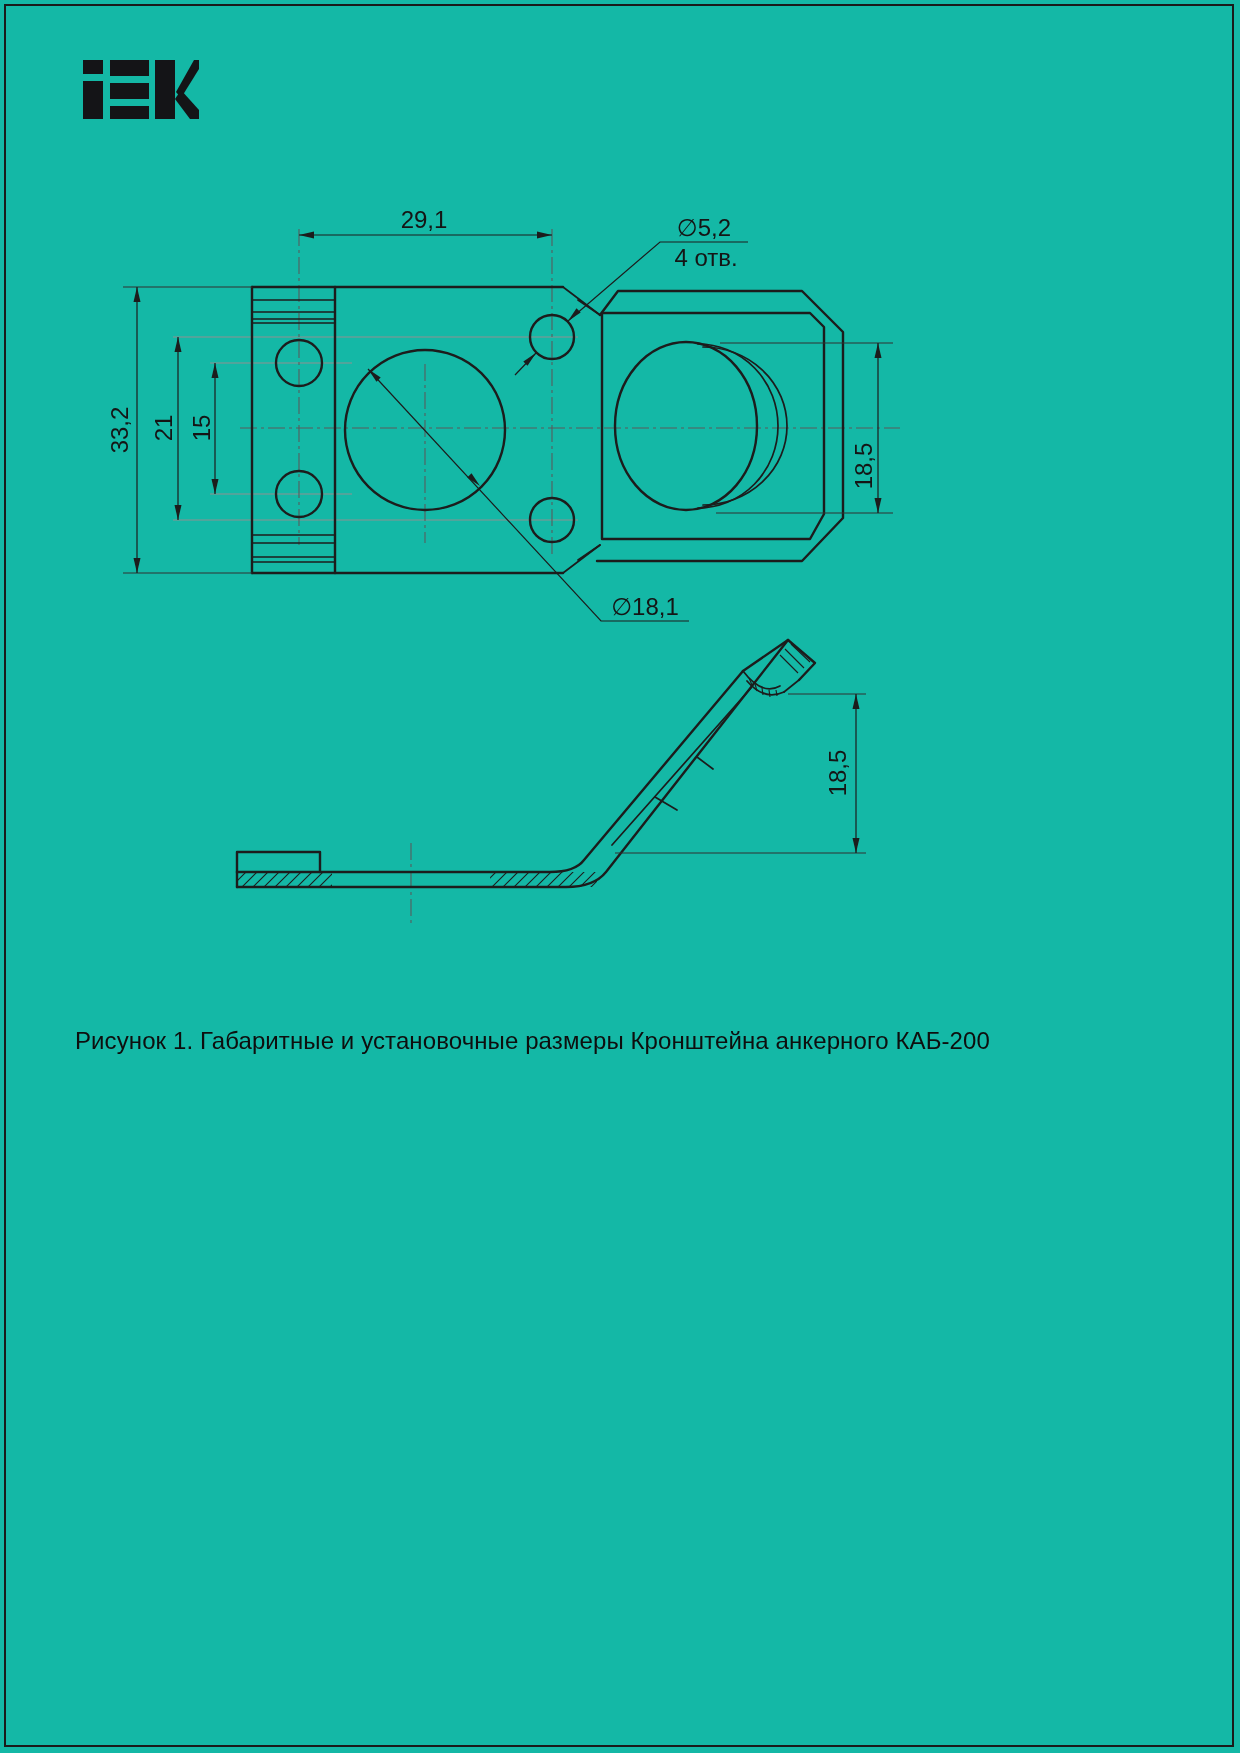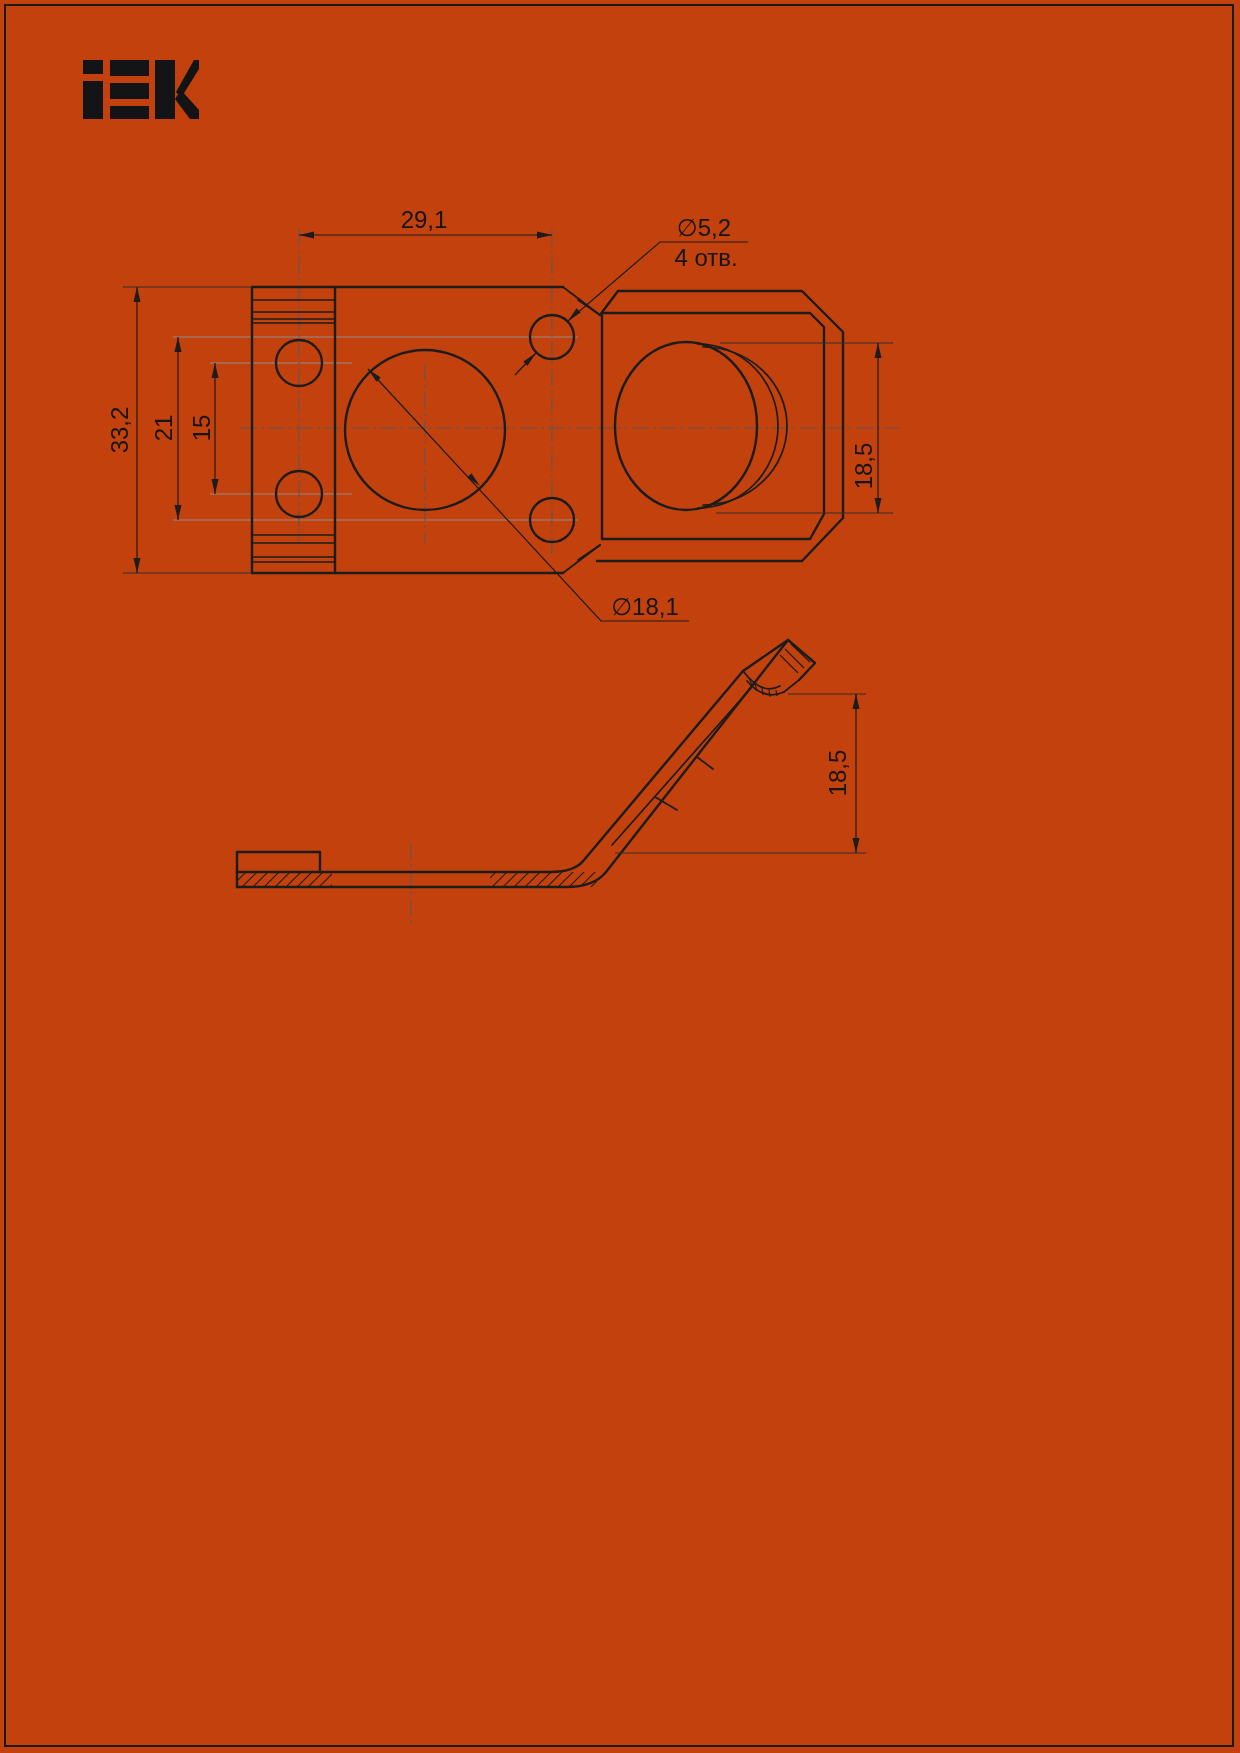--- a/index.html
+++ b/index.html
@@ -1,19 +1,19 @@
 <!DOCTYPE html>
 <html><head>
 <meta charset="utf-8">
 <style>
   html,body{margin:0;padding:0;background:#e8e8e8;}
   .page{
     position:relative;
     width:1240px;height:1753px;
-    background:#c2410c;
+    background:#14b8a6;
     font-family:"Liberation Sans", sans-serif;
     overflow:hidden;
   }
   .frame{
     position:absolute;left:4px;top:4px;
     width:1230px;height:1743px;
     border:2px solid #1a1a1a;
     box-sizing:border-box;
     pointer-events:none;
   }
@@ -235,13 +235,14 @@
 
       <g>
         <path class="ext" d="M788,694 H866"></path>
         <path class="ext" d="M615,853 H866"></path>
         <line class="thin" x1="856" y1="694" x2="856" y2="853" marker-start="url(#mS)" marker-end="url(#mE)"></line>
         <text class="dim" text-anchor="middle" transform="translate(846,773) rotate(-90)">18,5</text>
       </g>
     </g>
   </svg>
 
+  <div class="caption">Рисунок 1. Габаритные и установочные размеры Кронштейна анкерного КАБ-200</div>
 </div>
 
 </body></html>

